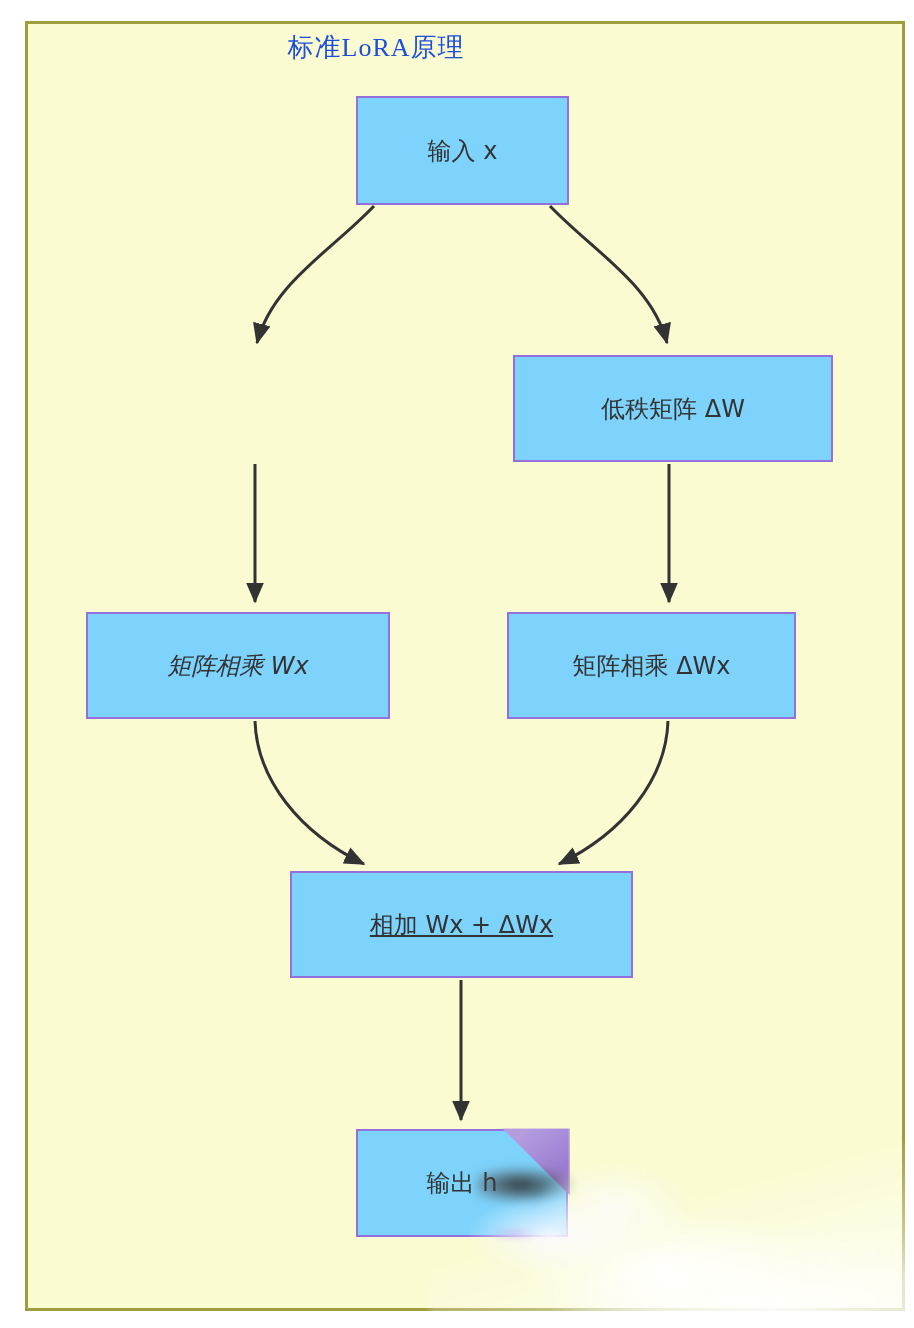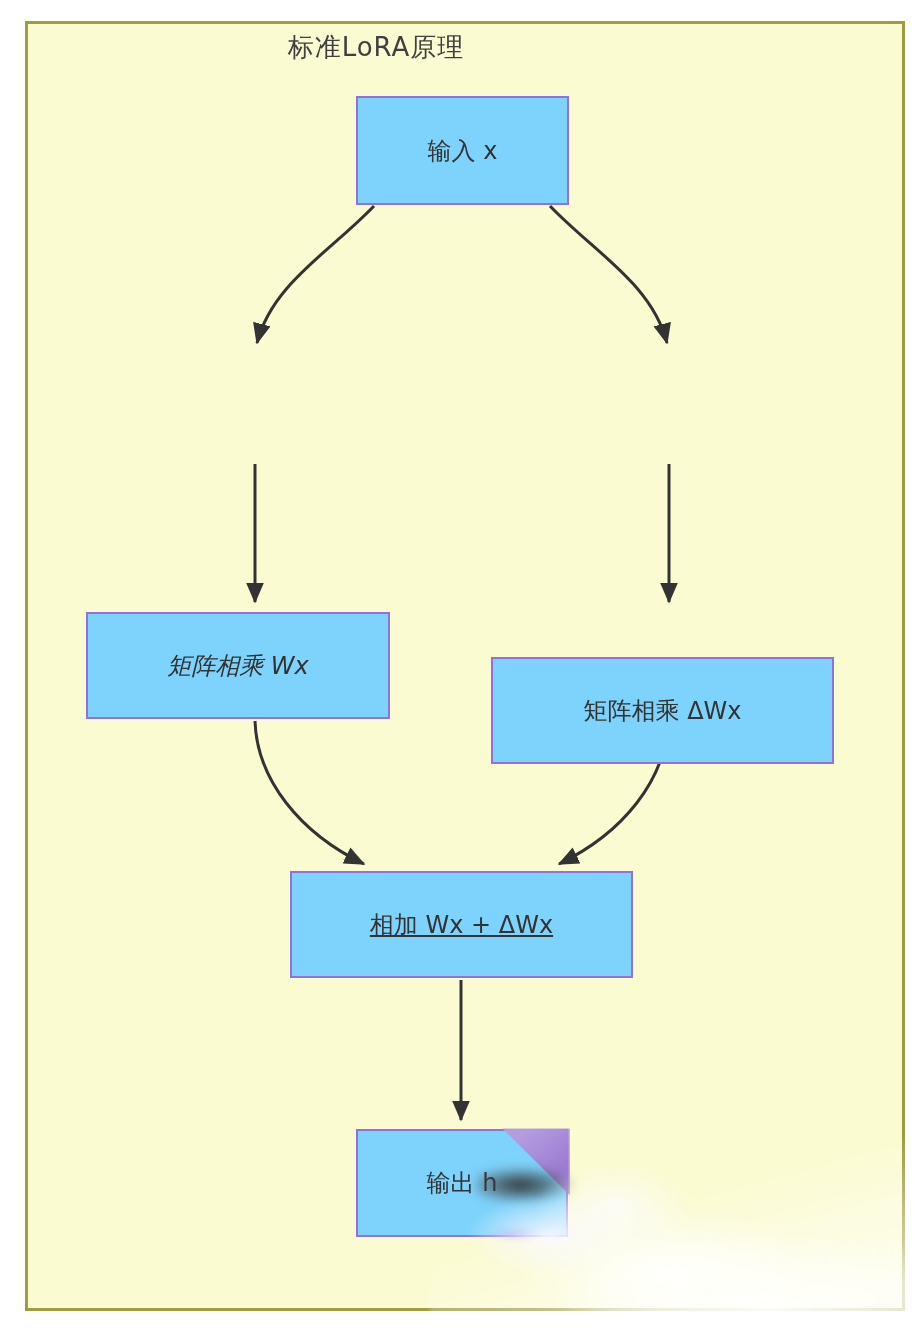--- a/index.html
+++ b/index.html
@@ -24,22 +24,23 @@
     background: #FBFBD2;
     border: 3px solid #9E9E3E;
   }
   .diagram-title {
     position: absolute;
     left: 25px;
     top: 30px;
     width: 702px;
     text-align: center;
     font-size: 26px;
-    color: #404040;
+    color: #1d4ed8;
     letter-spacing: 1px;
+    font-family: Liberation Serif, serif;
   }
   .edges-svg {
     position: absolute;
     left: 0;
     top: 0;
     width: 914px;
     height: 1328px;
   }
   .node {
     position: absolute;
@@ -50,21 +51,21 @@
     align-items: center;
     justify-content: center;
     font-size: 24px;
     color: #333333;
     white-space: nowrap;
   }
   .node-input  { left: 356px; top: 96px;   width: 213px; height: 109px; }
   .node-w      { left: 112px; top: 355px;  width: 288px; height: 107px; }
   .node-dw     { left: 513px; top: 355px;  width: 320px; height: 107px; }
   .node-wx     { left: 86px; top: 612px;  width: 304px; height: 107px; font-style: italic; }
-  .node-dwx    { left: 491px; top: 612px;  width: 343px; height: 107px; margin-top: 45px; }
+  .node-dwx    { left: 507px; top: 612px;  width: 289px; height: 107px; }
   .node-add    { left: 290px; top: 871px;  width: 343px; height: 107px; text-decoration: underline; }
   .node-output { left: 356px; top: 1129px; width: 212px; height: 108px; }
 
   
   .fold-purple {
     position: absolute;
     left: 501px;
     top: 1127px;
     width: 69px;
     height: 70px;
@@ -134,20 +135,23 @@
       <path d="M668,721 C666,780 623,833 559,864" marker-end="url(#arrow)"></path>
       <path d="M461,980 L461,1120" marker-end="url(#arrow)"></path>
     </g>
   </svg>
 
   <div class="node node-input">
     <span>输入 x</span>
   </div>
 
 
+  <div class="node node-dw">
+    <span>低秩矩阵 ΔW</span>
+  </div>
 
   <div class="node node-wx">
     <span>矩阵相乘 Wx</span>
   </div>
 
   <div class="node node-dwx">
     <span>矩阵相乘 ΔWx</span>
   </div>
 
   <div class="node node-add">

